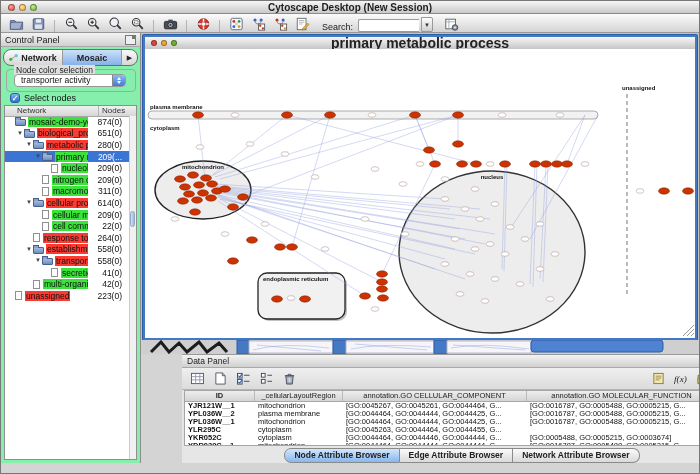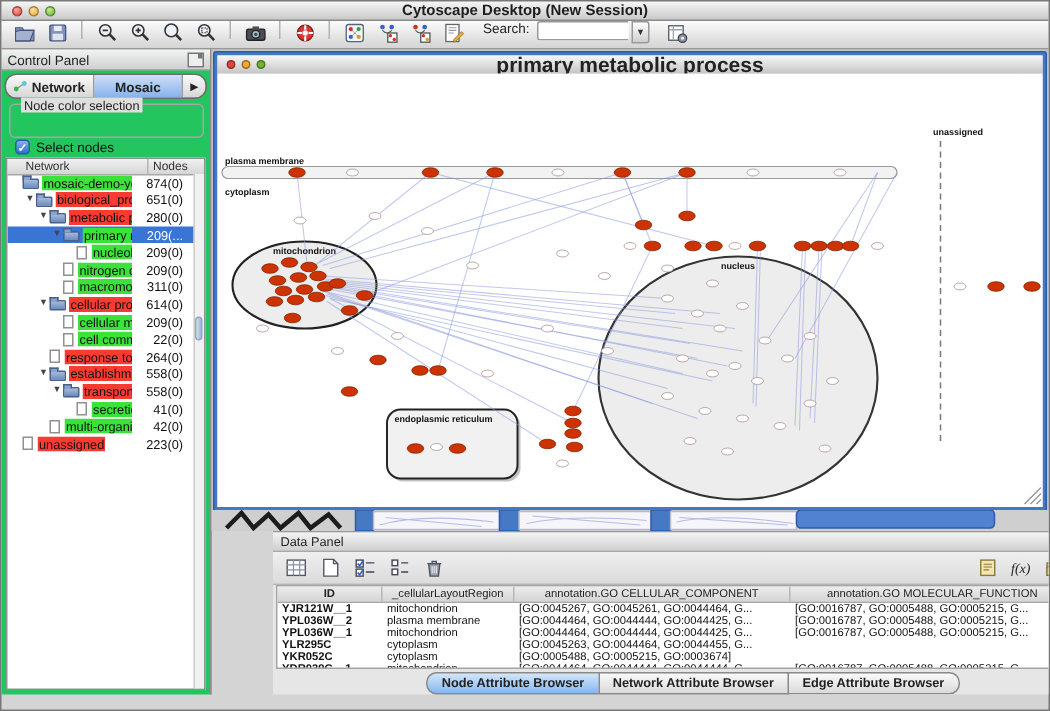--- a/index.html
+++ b/index.html
@@ -5,28 +5,28 @@
   html,body{margin:0;padding:0;background:#888;}
   #root{position:relative;width:700px;height:474px;background:#d4d4d4;font-family:"Liberation Sans",sans-serif;overflow:hidden;border:1px solid #777;box-sizing:border-box;}
   
   .titlebar{position:absolute;left:0;top:0;width:100%;height:13px;background:linear-gradient(#f6f6f6,#c9c9c9);border-bottom:1px solid #8a8a8a;box-sizing:border-box;}
   .titlebar .title{text-align:center;font-size:10px;font-weight:bold;line-height:13px;color:#1d1d1d;}
   .tl{position:absolute;top:3px;width:7px;height:7px;border-radius:50%;border:0.5px solid rgba(0,0,0,.35);box-sizing:border-box;}
   .tl.r{left:7px;background:radial-gradient(circle at 35% 30%,#ffa79e,#e0453c);}
   .tl.y{left:18px;background:radial-gradient(circle at 35% 30%,#ffe0a0,#f2a832);}
   .tl.g{left:29px;background:radial-gradient(circle at 35% 30%,#c5ee9a,#6fb52f);}
   
-  .toolbar{position:absolute;left:0;top:13px;width:100%;height:19px;background:linear-gradient(#fbfbfb,#d4d4d4);border-bottom:1px solid #979797;display:flex;align-items:flex-start;padding:0 5px;box-sizing:border-box;gap:2px;}
+  .toolbar{position:absolute;left:0;top:13px;width:100%;height:19px;background:linear-gradient(#fbfbfb,#d4d4d4);border-bottom:1px solid #979797;display:flex;align-items:flex-end;padding:0 5px;box-sizing:border-box;gap:2px;}
   .tbi{width:20px;height:16px;display:flex;align-items:center;justify-content:center;flex:none;}
   .tbsep{width:1px;height:12px;background:#b2b2b2;margin:0 4px;flex:none;}
   .search-label{font-size:9px;color:#222;margin:0 3px 0 8px;}
   .search-input{width:56px;height:11px;font-size:8px;border:1px solid #999;border-right:none;border-radius:2px 0 0 2px;background:#fff;padding:0 2px;outline:none;font-family:"Liberation Sans",sans-serif;}
   .search-drop{width:12px;height:15px;background:linear-gradient(#fefefe,#cfcfcf);border:1px solid #999;display:flex;align-items:center;justify-content:center;font-size:6px;color:#333;box-sizing:border-box;border-radius:0 2px 2px 0;}
   
-  .control-panel{position:absolute;left:0;top:32px;width:140px;height:430px;background:#22c55e;border-right:1px solid #8d8d8d;box-sizing:border-box;}
+  .control-panel{position:absolute;left:0;top:32px;width:140px;height:430px;background:#86efac;border-right:1px solid #8d8d8d;box-sizing:border-box;}
   .cp-header{height:13px;background:linear-gradient(#f3f3f3,#d0d0d0);border-bottom:1px solid #a8a8a8;font-size:9px;color:#222;padding:0 4px;display:flex;justify-content:space-between;align-items:center;}
   .float-btn{width:9px;height:8px;border:1px solid #777;background:#eee;position:relative;flex:none;}
   .float-btn::after{content:'';position:absolute;right:0;top:0;width:3px;height:3px;background:#777;}
   .cp-tabs{display:flex;height:15px;margin:2px 2px 0 2px;border:1px solid #6d6d6d;border-radius:8px;overflow:hidden;background:linear-gradient(#fafafa,#d6d6d6);}
   .cp-tab{flex:1;display:flex;align-items:center;justify-content:center;gap:3px;font-size:9px;font-weight:bold;color:#222;border-right:1px solid #9a9a9a;}
   .cp-tab.sel{background:linear-gradient(#cde0f8,#86b2ea);}
   .cp-tab-more{width:15px;display:flex;align-items:center;justify-content:center;font-size:7px;color:#222;}
   .groupbox{position:absolute;left:5px;top:36px;width:128px;height:21px;border:1px solid #a5a5a5;border-radius:4px;}
   .gb-legend{position:absolute;left:7px;top:-5px;background:#dfdfdf;font-size:8.5px;padding:0 2px;color:#222;white-space:nowrap;}
   .combo{position:absolute;left:7px;top:4px;width:112px;height:13px;display:flex;border:1px solid #979797;border-radius:4px;background:#fff;overflow:hidden;align-items:stretch;box-sizing:border-box;}
@@ -231,20 +231,27 @@
       </div>
       <div class="cp-tab sel">
         <span>Mosaic</span>
       </div>
       <div class="cp-tab-more">
           <span>▶</span>
         </div>
     </div>
     <div class="groupbox">
       <span class="gb-legend">Node color selection</span>
+      <div class="combo">
+        <span class="combo-text">transporter activity</span>
+        <span class="combo-btn">
+            <span class="arr-up"></span>
+            <span class="arr-dn"></span>
+          </span>
+      </div>
     </div>
     <div class="checkbox-row">
       <span class="checkbox">✓</span>
       <span class="checkbox-label">Select nodes</span>
     </div>
     <div class="tree-wrap">
       <div class="tree-colhead">
         <div class="c-net">Network</div>
         <div class="c-nodes">Nodes</div>
       </div>
@@ -619,35 +626,36 @@
             <div class="dp-c3">[GO:0016787, GO:0005488, GO:0005215, G...</div>
           </div>
           <div class="dp-row">
             <div class="dp-c0">YLR295C</div>
             <div class="dp-c1">cytoplasm</div>
             <div class="dp-c2">[GO:0045263, GO:0044464, GO:0044455, G...</div>
           </div>
           <div class="dp-row">
             <div class="dp-c0">YKR052C</div>
             <div class="dp-c1">cytoplasm</div>
+            <div class="dp-c2">[GO:0044464, GO:0044446, GO:0044444, G...</div>
             <div class="dp-c3">[GO:0005488, GO:0005215, GO:0003674]</div>
           </div>
           <div class="dp-row">
             <div class="dp-c0">YDR039C__1</div>
             <div class="dp-c1">mitochondrion</div>
             <div class="dp-c2">[GO:0044464, GO:0044444, GO:0044444, G...</div>
             <div class="dp-c3">[GO:0016787, GO:0005488, GO:0005215, G...</div>
           </div>
         </div>
     </div>
     <div class="dp-vscroll">
       <div class="dp-vthumb"></div>
       <div class="dp-varrows">▲<br>▼</div>
     </div>
     <div class="dp-tabs">
         <div class="btab sel">Node Attribute Browser</div>
+        <div class="btab">Edge Attribute Browser</div>
         <div class="btab">Network Attribute Browser</div>
-        <div class="btab">Edge Attribute Browser</div>
       </div>
   </div>
 
 
 </div>
 
 </body></html>

